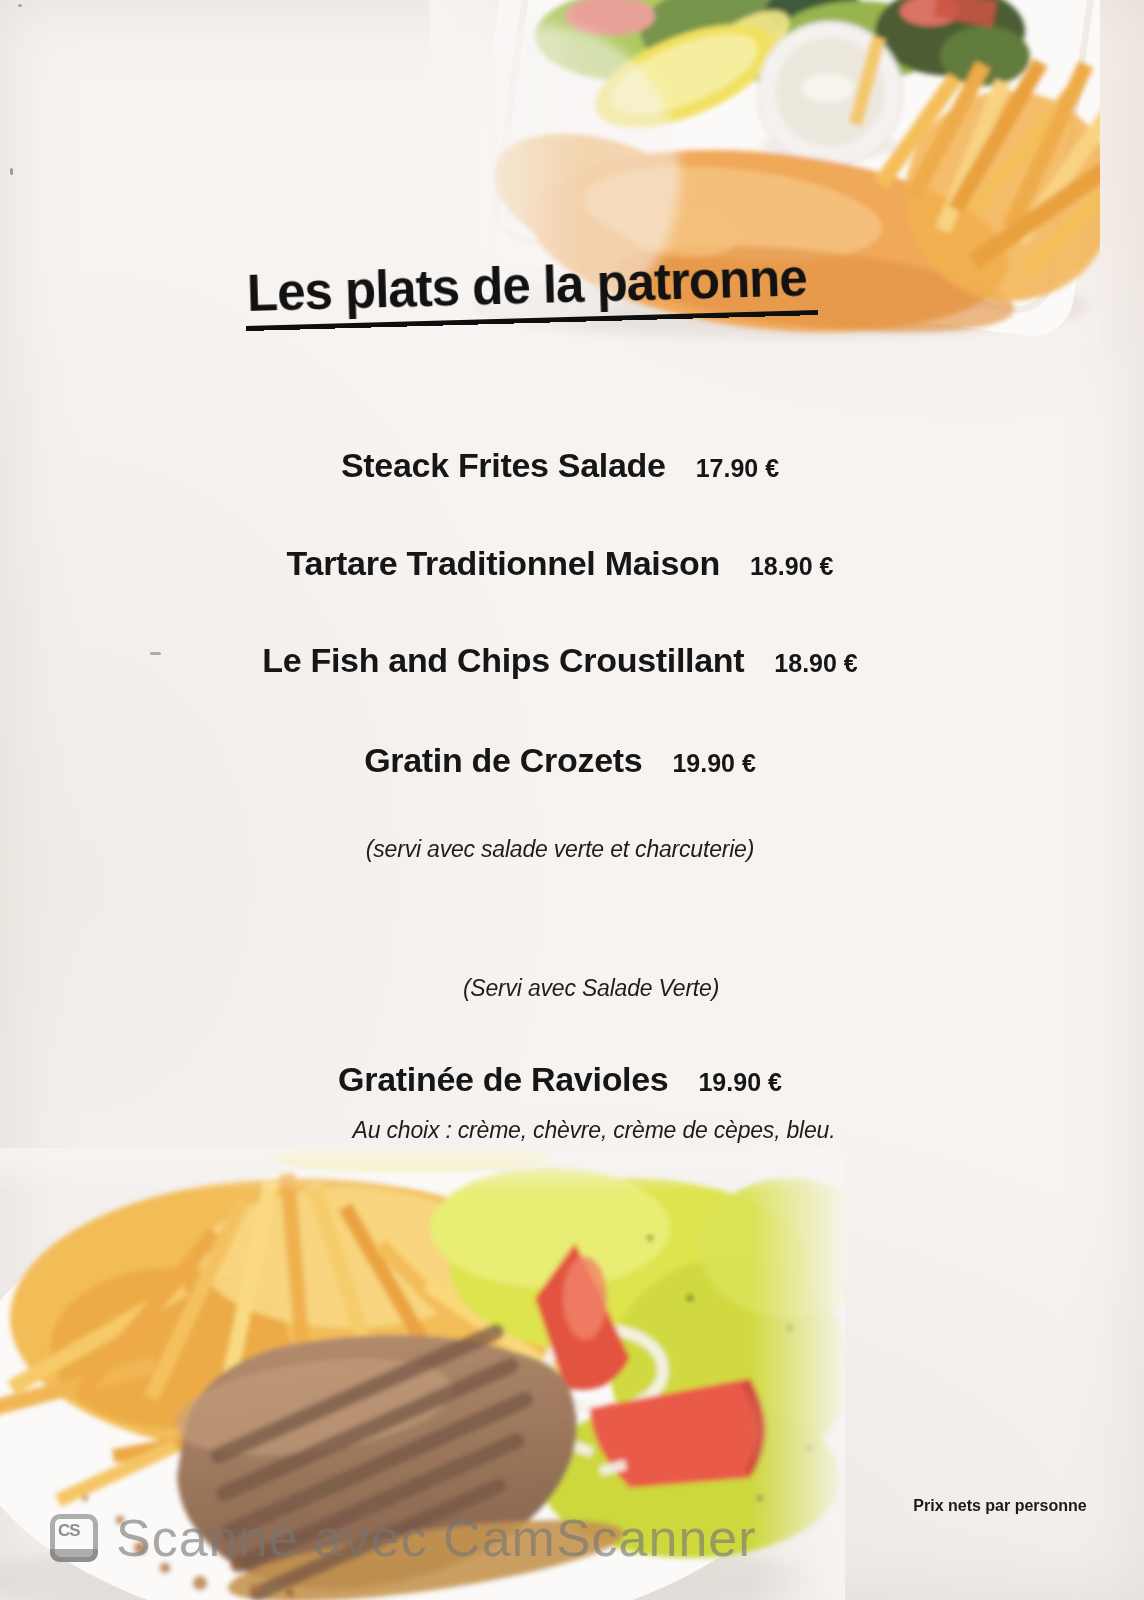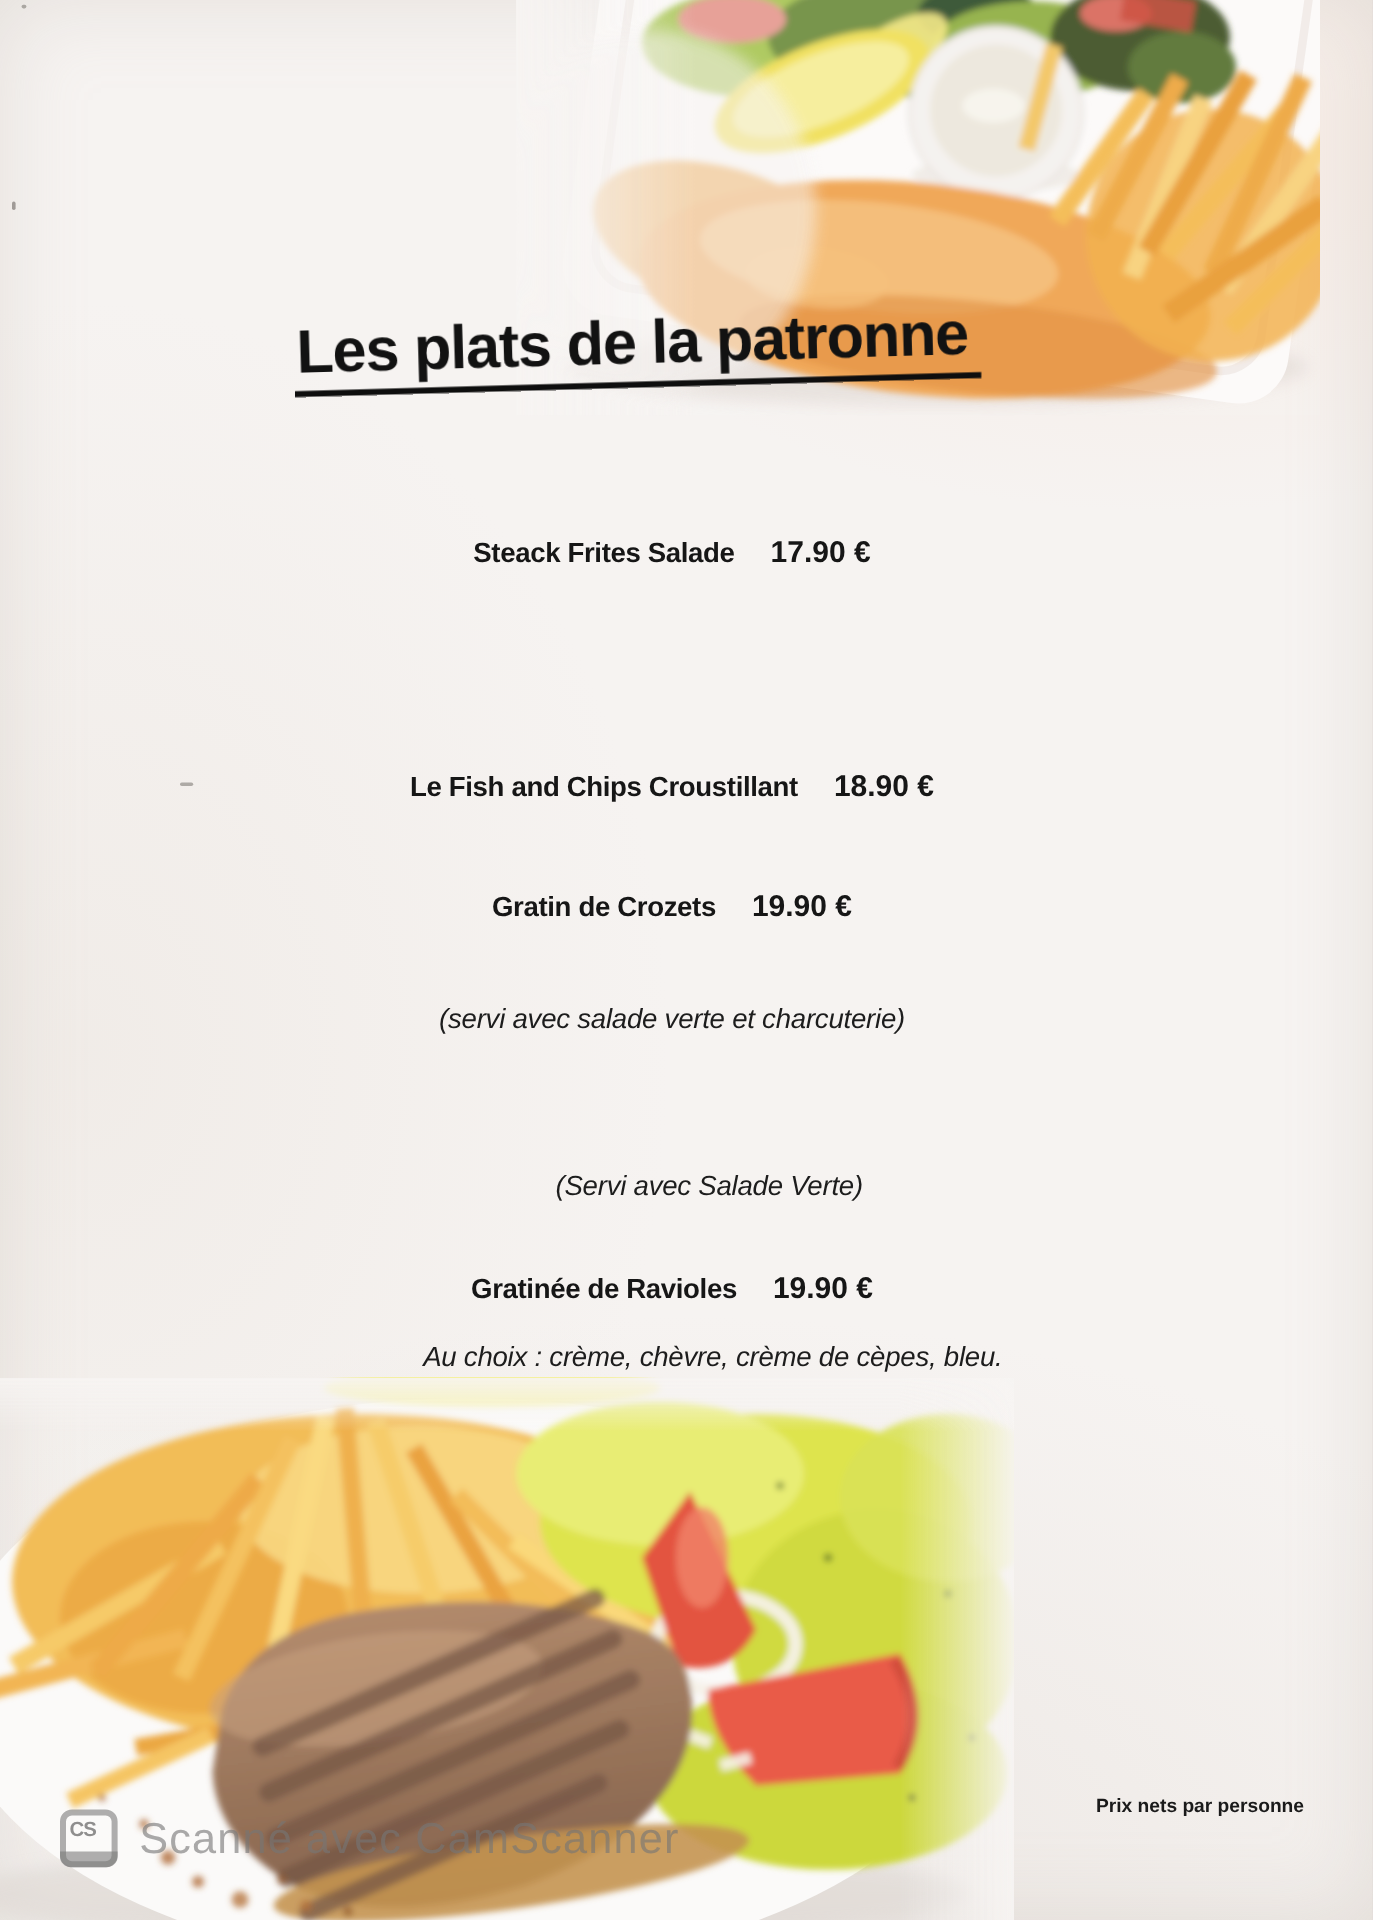--- a/index.html
+++ b/index.html
@@ -14,36 +14,36 @@
     box-shadow: inset 0 0 70px rgba(185,175,166,0.28);
   }
   .photo{position:absolute;z-index:1;}
   .title{
     position:absolute;left:246px;top:264px;z-index:2;
     font-size:51px;font-weight:bold;letter-spacing:-1px;color:#121212;
     border-bottom:5px solid #0e0e0e;padding:0 10px 3px 2px;
     transform:rotate(-1.6deg);transform-origin:left bottom;white-space:nowrap;
   }
   .menu-line{position:absolute;left:0;width:1120px;text-align:center;z-index:2;white-space:nowrap;}
-  .item-name{font-size:23px;font-weight:bold;letter-spacing:-0.3px;}
+  .item-name{font-size:34px;font-weight:bold;letter-spacing:-0.3px;}
   .item-price{font-size:25px;font-weight:bold;margin-left:30px;letter-spacing:0;}
   .note{position:absolute;left:0;width:1120px;text-align:center;z-index:2;
         font-size:23px;font-style:italic;letter-spacing:-0.2px;color:#1d1d1d;white-space:nowrap;}
   .note.shift-r{left:34px;}
   .footer-note{position:absolute;left:860px;top:1497px;width:280px;text-align:center;z-index:2;
         font-size:16px;font-weight:bold;color:#1a1a1a;}
   .watermark{position:absolute;left:50px;top:1508px;z-index:3;display:flex;align-items:center;gap:18px;
         color:rgba(118,118,118,0.62);}
   .cs-logo{position:relative;width:48px;height:48px;box-sizing:border-box;
         border:5px solid rgba(122,122,122,0.60);border-radius:10px;}
   .cs-logo .cs-text{position:absolute;top:2px;left:3px;font-size:17px;font-weight:bold;
         letter-spacing:-1px;color:rgba(118,118,118,0.82);}
   .cs-logo .bar{position:absolute;left:-5px;right:-5px;bottom:-5px;height:13px;
         background:rgba(122,122,122,0.60);border-radius:0 0 9px 9px;}
-  .wm-text{font-size:36px;letter-spacing:1px;font-weight:normal;}
+  .wm-text{font-size:52px;letter-spacing:1px;font-weight:normal;}
   .speck{position:absolute;z-index:2;background:#6a6560;border-radius:2px;}
 </style>
 </head>
 <body>
 
 <div class="page">
 
   <svg class="photo" style="left:430px;top:-4px;" width="670" height="350" viewBox="0 0 670 350">
     <defs>
       <filter id="f2" x="-40%" y="-40%" width="180%" height="180%">
@@ -187,20 +187,23 @@
     <rect x="760" y="0" width="95" height="455" fill="url(#fadeR)"></rect>
     <rect x="0" y="0" width="855" height="45" fill="url(#fadeT)"></rect>
     <rect x="0" y="0" width="855" height="455" fill="#ffffff" opacity="0.07"></rect>
   </svg>
 
   <div class="title">Les plats de la patronne</div>
 
   <div class="menu-line" style="top:446px;">
     <span class="item-name">Steack Frites Salade</span><span class="item-price">17.90 €</span>
   </div>
+  <div class="menu-line" style="top:544px;">
+    <span class="item-name">Tartare Traditionnel Maison</span><span class="item-price">18.90 €</span>
+  </div>
   <div class="menu-line" style="top:641px;">
     <span class="item-name">Le Fish and Chips Croustillant</span><span class="item-price">18.90 €</span>
   </div>
   <div class="menu-line" style="top:741px;">
     <span class="item-name">Gratin de Crozets</span><span class="item-price">19.90 €</span>
   </div>
   <div class="note" style="top:836px;">(servi avec salade verte et charcuterie)</div>
   <div class="note" style="top:975px;padding-left:31px;">(Servi avec Salade Verte)</div>
   <div class="menu-line" style="top:1060px;">
     <span class="item-name">Gratinée de Ravioles</span><span class="item-price">19.90 €</span>

